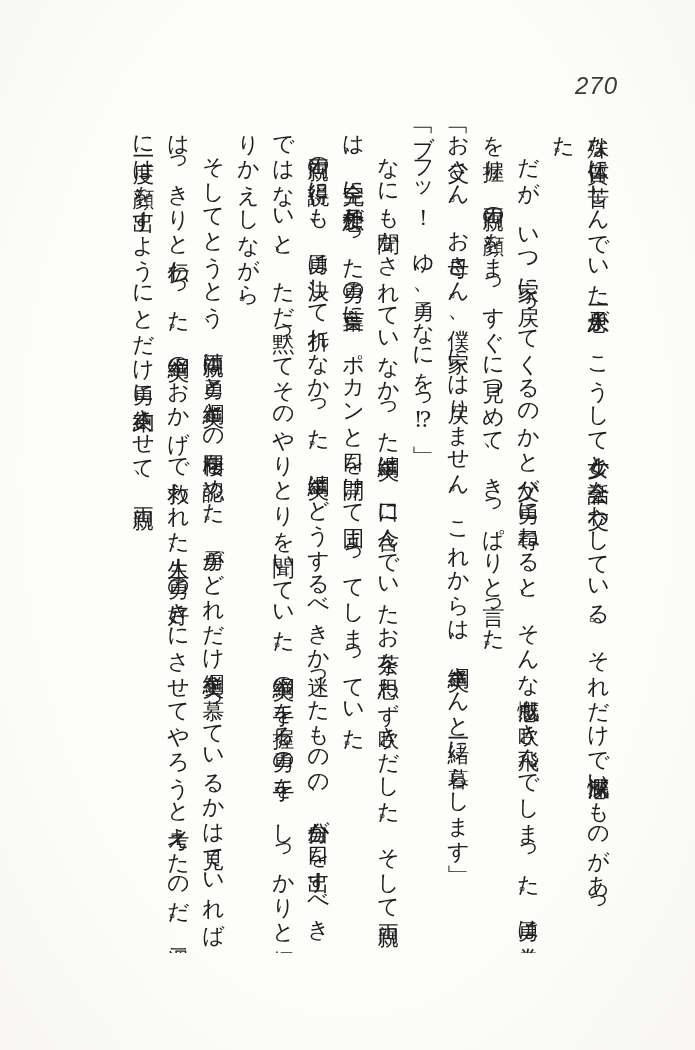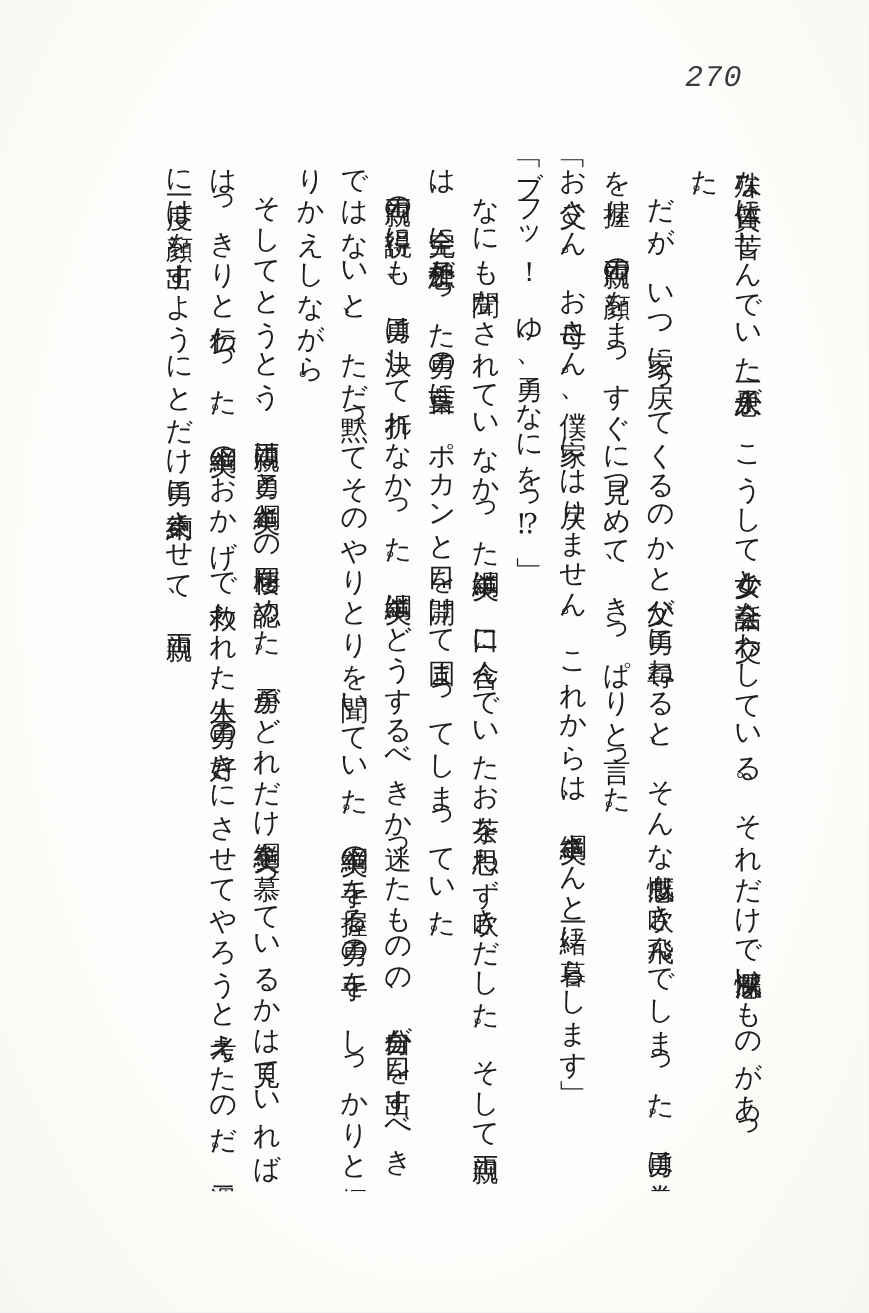--- a/index.html
+++ b/index.html
@@ -13,25 +13,25 @@
     position: relative;
     width: 695px;
     height: 1050px;
     background: #fcfbf9;
     background-image: radial-gradient(ellipse at 50% 45%, #fdfdfb 60%, #f7f6f2 100%);
     overflow: hidden;
     font-family: "Liberation Serif", "DejaVu Serif", serif;
   }
   .page-number {
     position: absolute;
-    top: 50px;
+    top: 72px;
     left: 548px;
     width: 70px;
-    text-align: left;
-    font-family: Liberation Mono, monospace;
+    text-align: right;
+    font-family: Liberation Sans, sans-serif;
     font-style: italic;
     font-size: 24px;
     letter-spacing: 1px;
     color: #3a3a3a;
   }
   .text-block {
     position: absolute;
     top: 120px;
     right: 80px;
     width: 561px;

